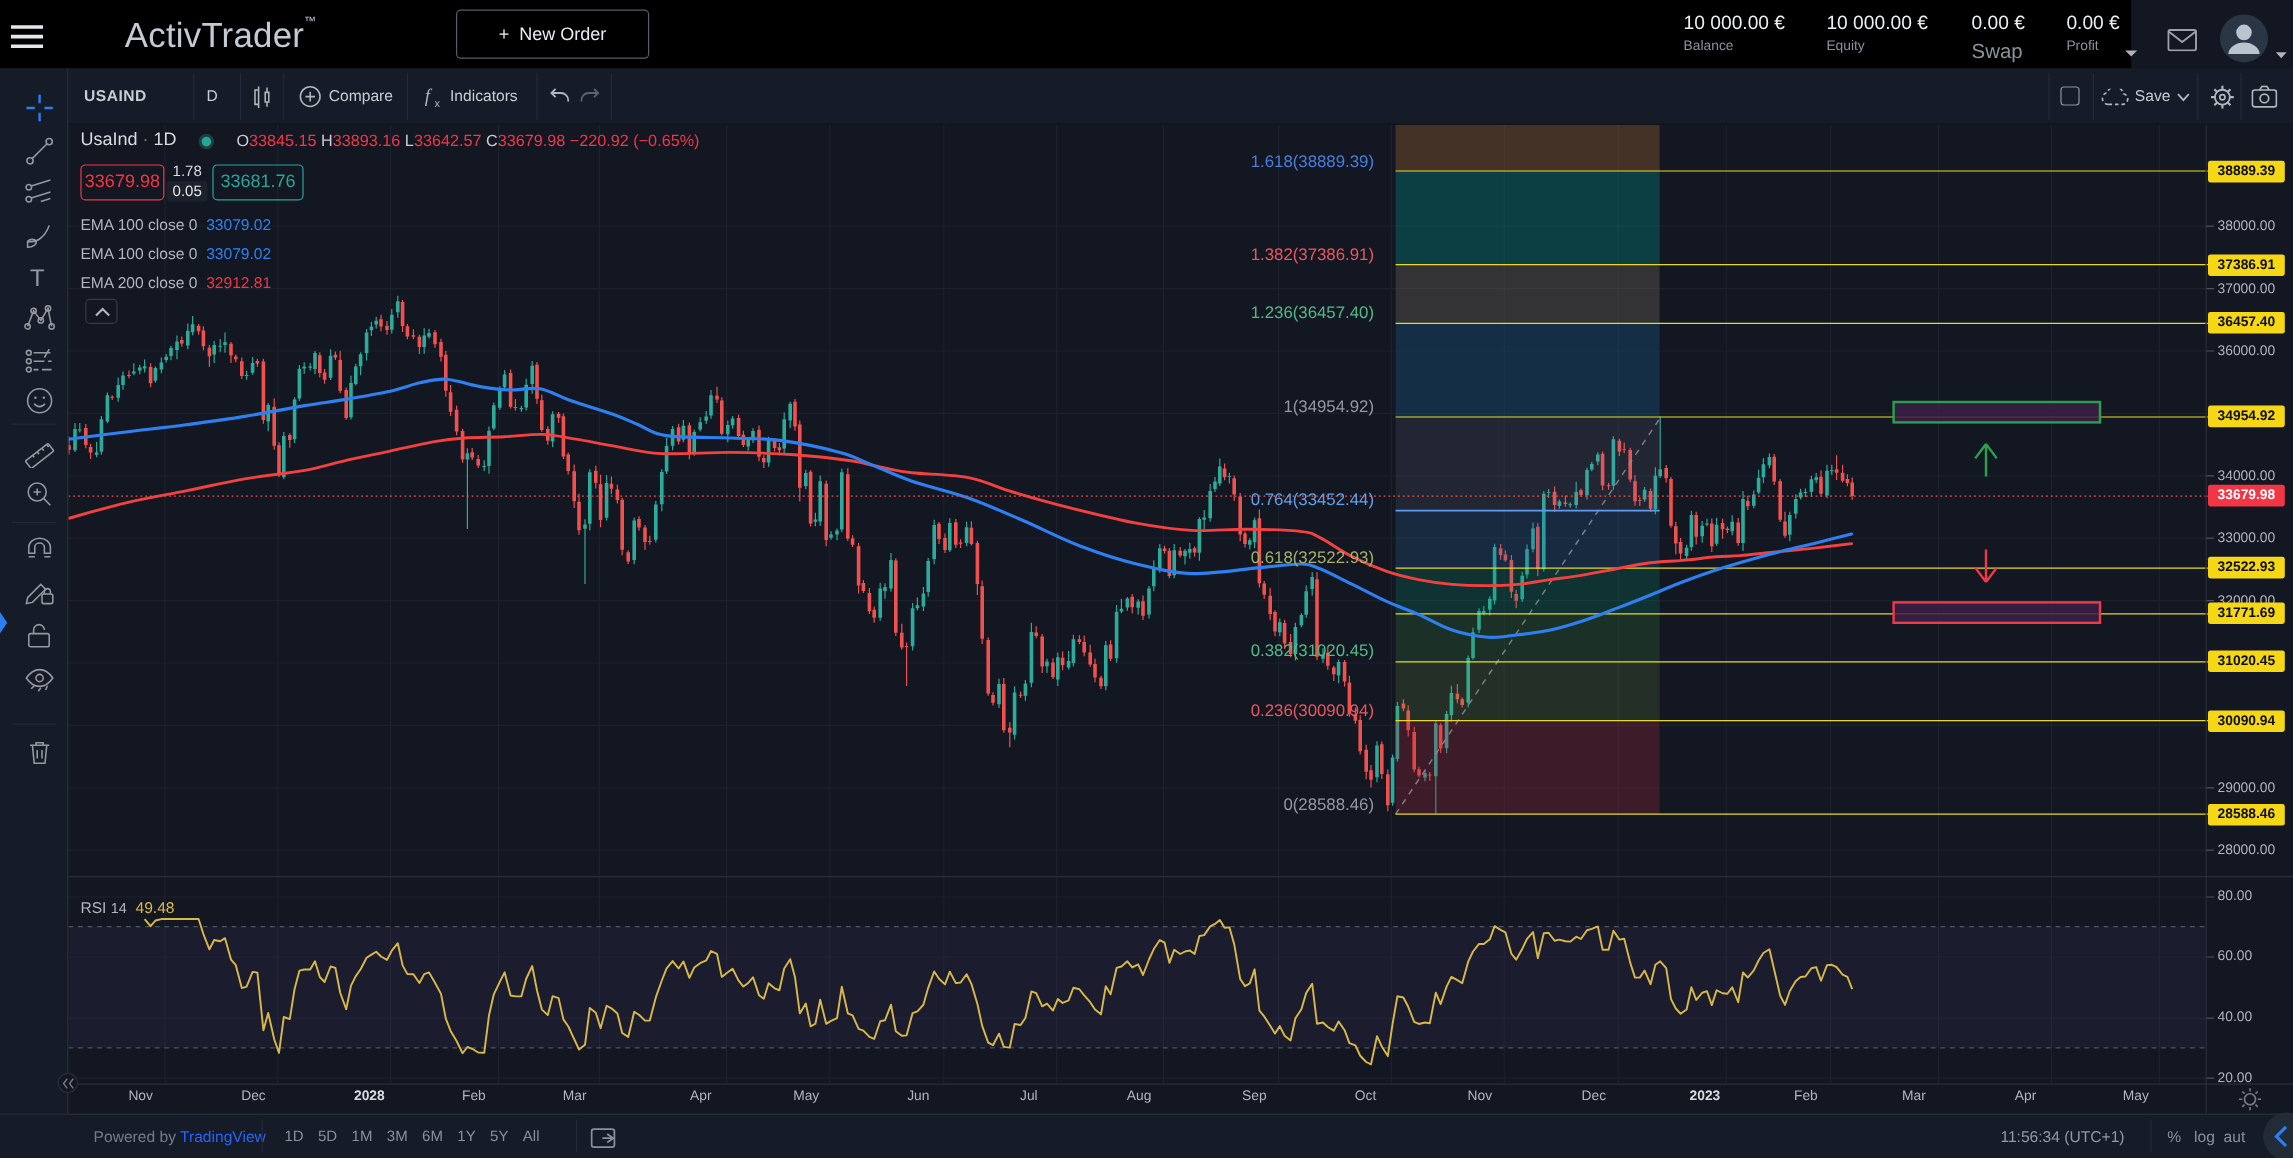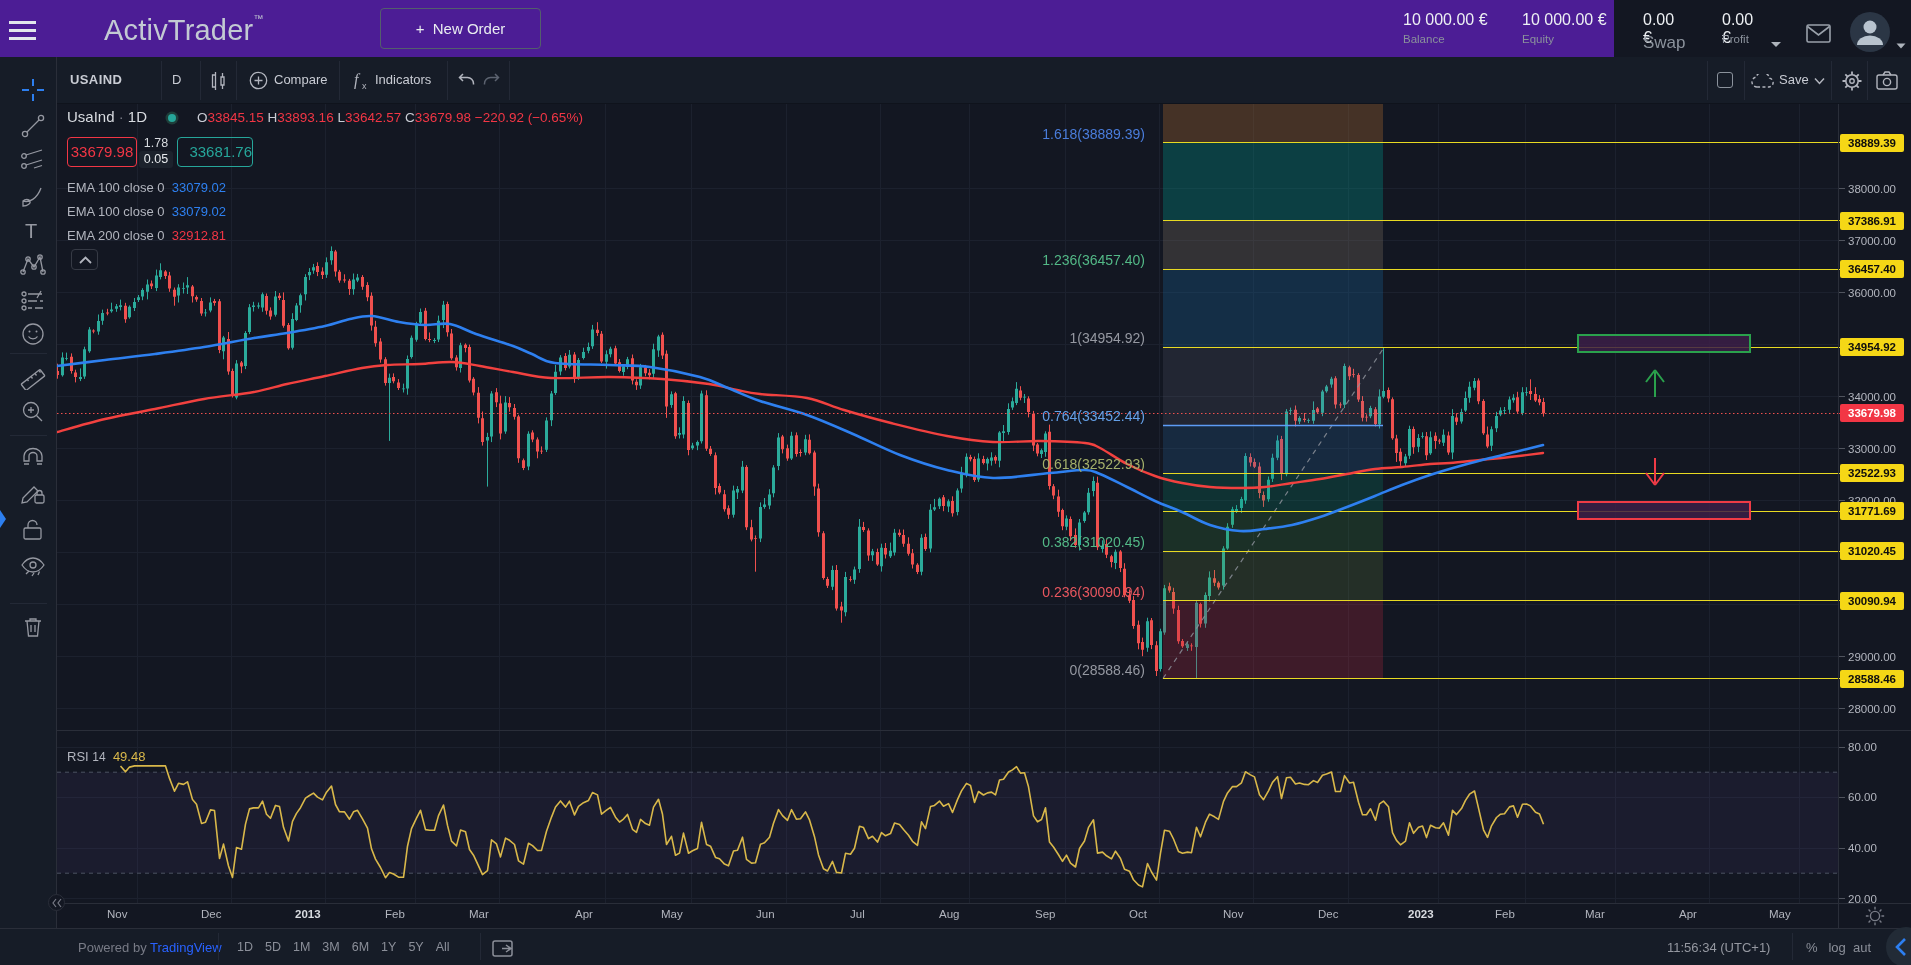--- a/index.html
+++ b/index.html
@@ -1,18 +1,18 @@
 <!DOCTYPE html>
 <html><head><meta charset="utf-8"><style>
 * { margin:0; padding:0; box-sizing:border-box; }
 html,body { width:1911px; height:965px; overflow:hidden; background:#131722;
   font-family:"Liberation Sans", sans-serif; -webkit-font-smoothing:antialiased; }
 #page { position:relative; width:1911px; height:965px; background:#131722; }
 .abs { position:absolute; }
-#topbar { position:absolute; left:0; top:0; width:1614px; height:57px; background:#4c1d95; }
+#topbar { position:absolute; left:0; top:0; width:1776px; height:57px; background:#000000; }
 #row2 { position:absolute; left:0; top:57px; width:1911px; height:47px; background:#161c27; border-bottom:1px solid #0f131c; }
 #lbar { position:absolute; left:0; top:57px; width:57px; height:908px; background:#161c27; border-right:1px solid #2a2e39; }
 .vsep { position:absolute; top:4px; width:1px; height:39px; background:#232936; }
 .r2txt { position:absolute; top:15px; font-size:13px; color:#c9ccd4; }
 .axlab { position:absolute; left:1848px; font-size:11.5px; color:#b2b5be; line-height:18px; }
 .axyellow { position:absolute; left:1840px; width:64px; font-size:11.5px; font-weight:700; color:#0e0e0e; background:#f5d716; line-height:18px; height:18px; text-align:center; border-radius:2px; }
 .axred { position:absolute; left:1840px; width:64px; font-size:11.5px; font-weight:700; color:#fff; background:#f23645; line-height:18px; height:18px; text-align:center; border-radius:2px; }
 .fiblab { position:absolute; width:1100px; left:51px; text-align:right; padding-right:6px; font-size:14px; }
 .mon { position:absolute; top:908px; width:60px; text-align:left; font-size:11.5px; color:#b2b5be; }
 .mon.strong { color:#d8dbe0; font-weight:700; }
@@ -214,30 +214,31 @@
 
 <div class="abs" style="left:67px;top:108px;font-size:15px;color:#d8dbe0">UsaInd <span style="color:#787b86">·</span> 1D</div>
 <svg class="abs" style="left:165px;top:111px" width="14" height="14">
       <circle cx="7" cy="7" r="6.5" fill="#1e3e3a"></circle>
       <circle cx="7" cy="7" r="4" fill="#26a69a"></circle>
     </svg>
 <div class="abs" style="left:197px;top:110px;font-size:13.5px;color:#c9ccd4">O<span style="color:#f23645">33845.15</span> H<span style="color:#f23645">33893.16</span> L<span style="color:#f23645">33642.57</span> C<span style="color:#f23645">33679.98</span> <span style="color:#f23645">−220.92 (−0.65%)</span></div>
 <div class="abs" style="left:67px;top:137px;width:70px;height:30px;border:1px solid #f23645;border-radius:4px;color:#f23645;font-size:15px;text-align:center;line-height:28px">33679.98</div>
 <div class="abs" style="left:141px;top:136px;font-size:12.5px;color:#d8dbe0;text-align:center;width:30px">1.78</div>
 <div class="abs" style="left:139px;top:151px;width:34px;height:17px;background:#1c222c;border-radius:3px;color:#e6e9ec;font-size:12.5px;text-align:center;line-height:17px">0.05</div>
-<div class="abs" style="left:177px;top:137px;width:76px;height:30px;border:1px solid #26a69a;border-radius:4px;color:#26a69a;font-size:15px;text-align:right;line-height:28px">33681.76</div>
+<div class="abs" style="left:177px;top:137px;width:76px;height:30px;border:1px solid #26a69a;border-radius:4px;color:#26a69a;font-size:15px;text-align:center;line-height:28px">33681.76</div>
 <div class="abs" style="left:67px;top:180px;font-size:13px;color:#b2b5be">EMA 100 close 0&nbsp;&nbsp;<span style="color:#2e80f0">33079.02</span></div>
 <div class="abs" style="left:67px;top:204px;font-size:13px;color:#b2b5be">EMA 100 close 0&nbsp;&nbsp;<span style="color:#2e80f0">33079.02</span></div>
 <div class="abs" style="left:67px;top:228px;font-size:13px;color:#b2b5be">EMA 200 close 0&nbsp;&nbsp;<span style="color:#f23645">32912.81</span></div>
 <div class="abs" style="left:71px;top:249px;width:27px;height:21px;border:1px solid #363a45;border-radius:4px"><svg width="27" height="21">
         <path d="M8 13l5.5-5.5L19 13" stroke="#b2b5be" stroke-width="1.8" fill="none"></path>
       </svg></div>
 <div class="abs" style="left:67px;top:749px;font-size:13px;color:#b2b5be">RSI <span style="font-size:12px">14</span>&nbsp;&nbsp;<span style="color:#d9b84a">49.48</span></div>
 
 <div class="fiblab" style="top:126px;color:#4a7ddc">1.618(38889.39)</div>
+<div class="fiblab" style="top:204px;color:#e9575f">1.382(37386.91)</div>
 <div class="fiblab" style="top:252px;color:#53b987">1.236(36457.40)</div>
 <div class="fiblab" style="top:330px;color:#9598a1">1(34954.92)</div>
 <div class="fiblab" style="top:408px;color:#64a0e8">0.764(33452.44)</div>
 <div class="fiblab" style="top:456px;color:#a4b06a">0.618(32522.93)</div>
 <div class="fiblab" style="top:534px;color:#53b987">0.382(31020.45)</div>
 <div class="fiblab" style="top:584px;color:#e9575f">0.236(30090.94)</div>
 <div class="fiblab" style="top:662px;color:#9598a1">0(28588.46)</div>
 
 <div class="axlab" style="top:180px">38000.00</div>
 <div class="axlab" style="top:232px">37000.00</div>
@@ -257,21 +258,21 @@
 <div class="axyellow" style="top:338px">34954.92</div>
 <div class="axyellow" style="top:464px">32522.93</div>
 <div class="axyellow" style="top:502px">31771.69</div>
 <div class="axyellow" style="top:542px">31020.45</div>
 <div class="axyellow" style="top:592px">30090.94</div>
 <div class="axyellow" style="top:670px">28588.46</div>
 <div class="axred" style="top:404px">33679.98</div>
 
 <div class="mon" style="left:107px">Nov</div>
 <div class="mon" style="left:201px">Dec</div>
-<div class="mon strong" style="left:295px">2013</div>
+<div class="mon strong" style="left:295px">2028</div>
 <div class="mon" style="left:385px">Feb</div>
 <div class="mon" style="left:469px">Mar</div>
 <div class="mon" style="left:575px">Apr</div>
 <div class="mon" style="left:661px">May</div>
 <div class="mon" style="left:756px">Jun</div>
 <div class="mon" style="left:850px">Jul</div>
 <div class="mon" style="left:939px">Aug</div>
 <div class="mon" style="left:1035px">Sep</div>
 <div class="mon" style="left:1129px">Oct</div>
 <div class="mon" style="left:1223px">Nov</div>

